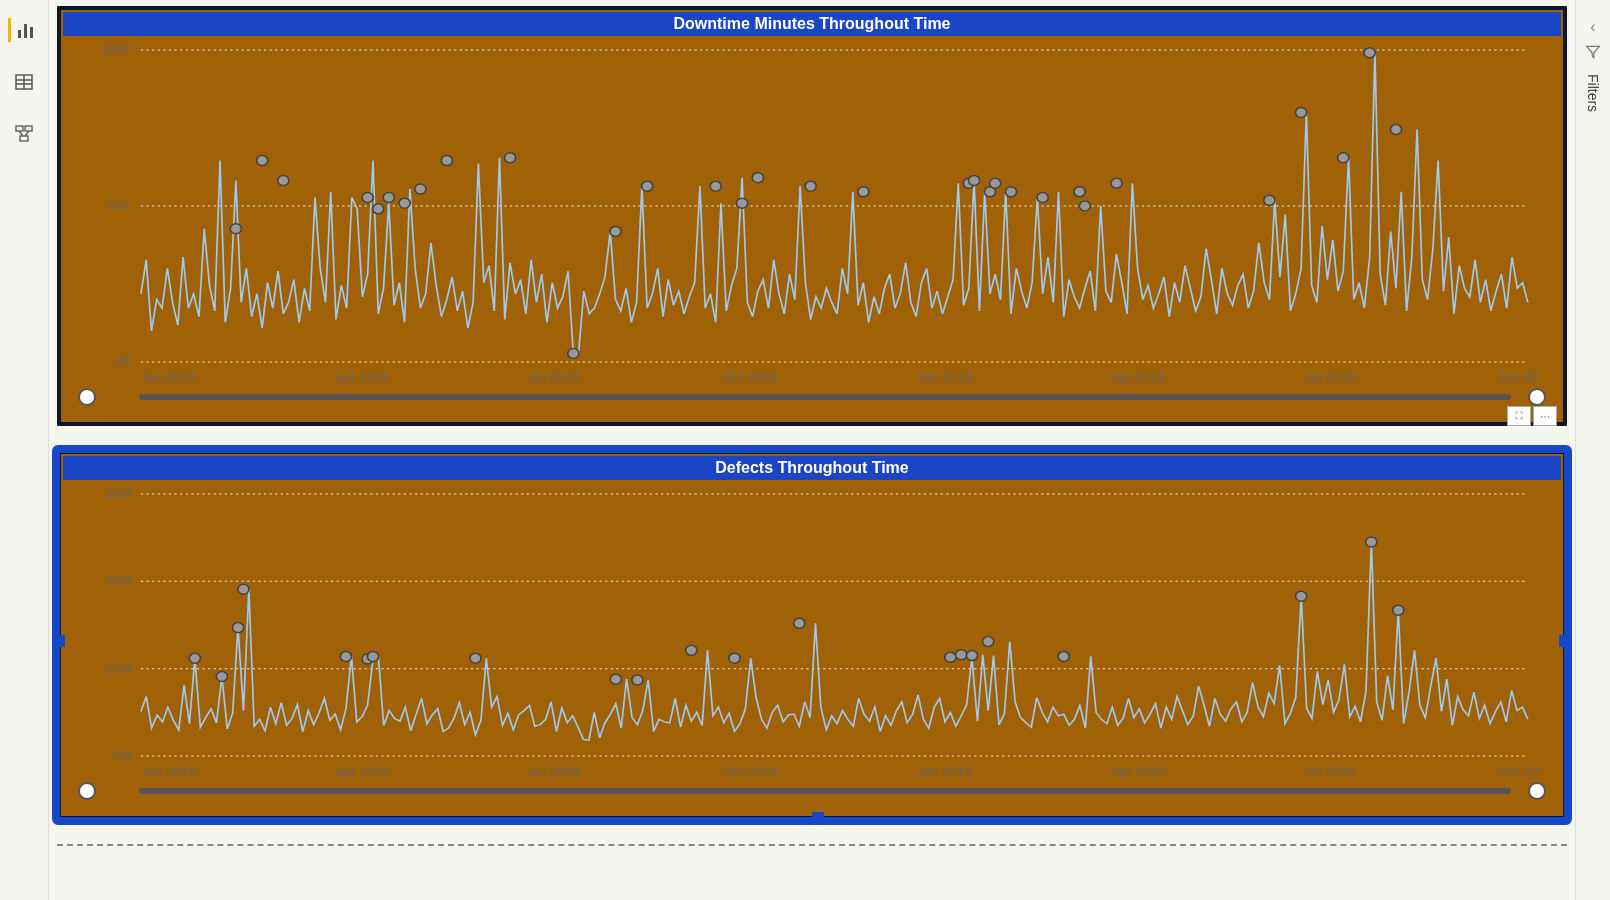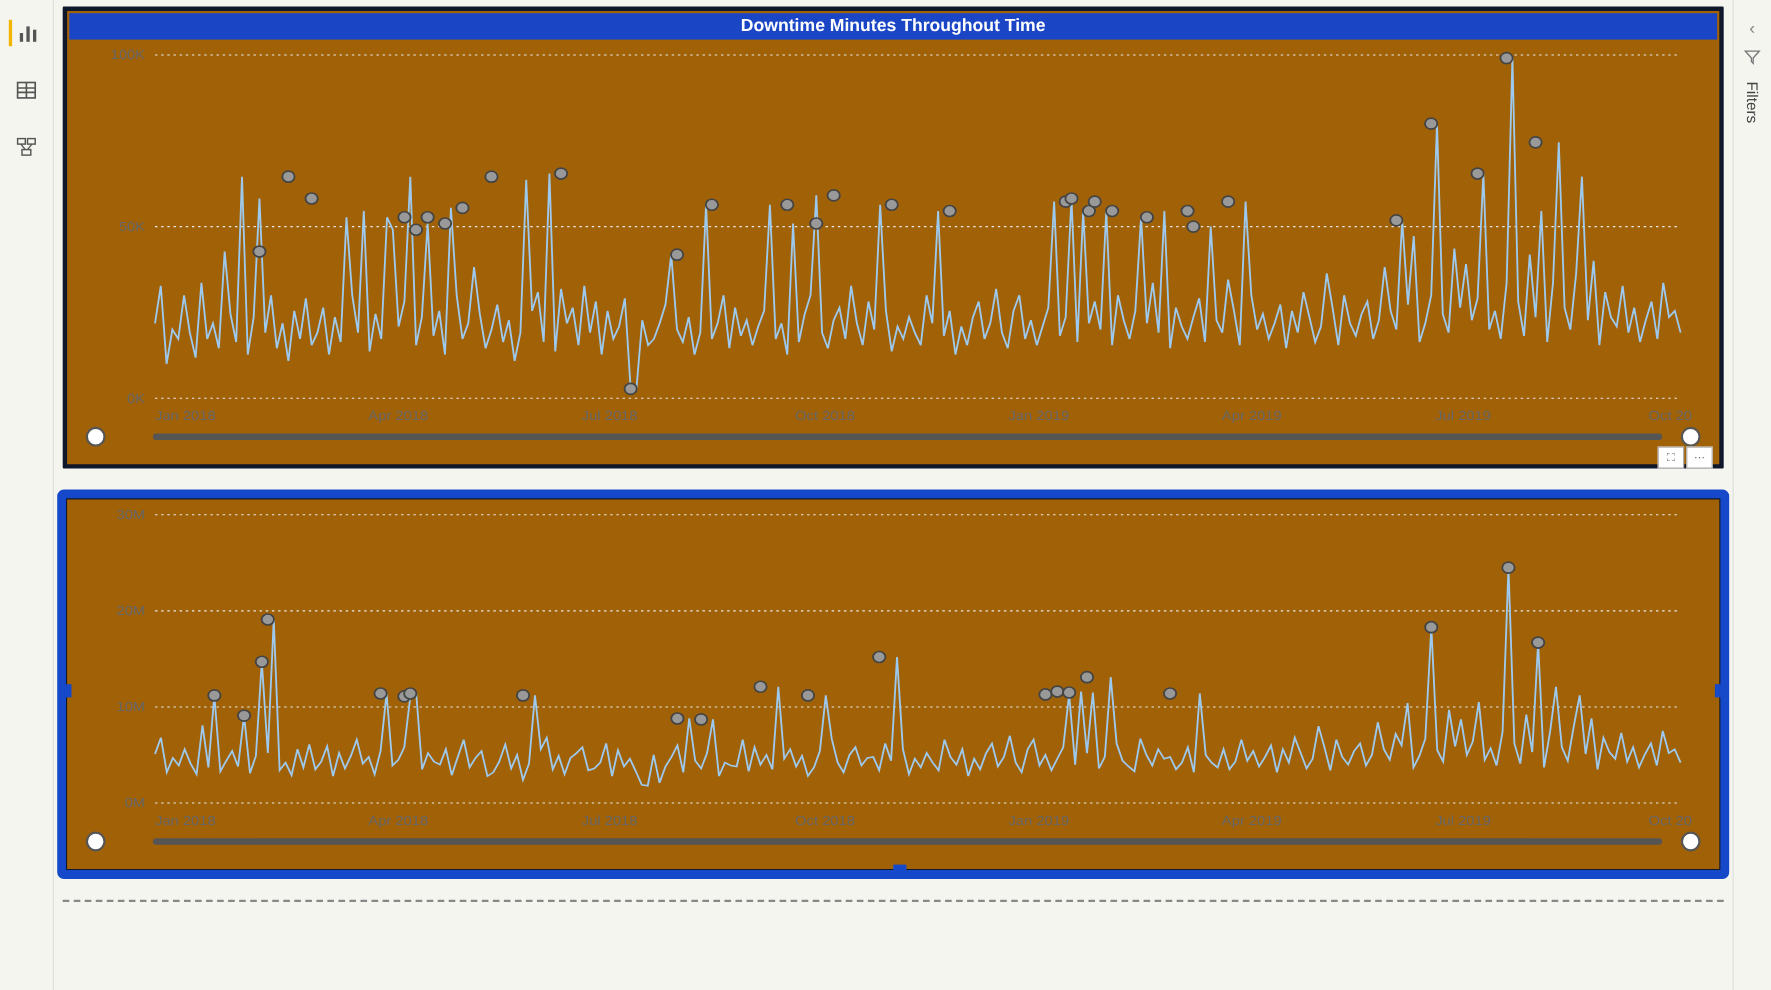--- a/index.html
+++ b/index.html
@@ -123,20 +123,21 @@
       <div class="focus-btns" style="top:auto;bottom:-4px">
         <div class="focus-btn">⛶</div>
         <div class="focus-btn">⋯</div>
       </div>
     </div>
 
     <div class="visual selected">
       <div class="sel-handle" style="left:-4px;top:50%"></div>
       <div class="sel-handle" style="right:-4px;top:50%"></div>
       <div class="sel-handle" style="left:50%;bottom:-4px;width:12px;height:8px"></div>
+      <div class="visual-title">Defects Throughout Time</div>
       <div class="chart-area" style="height:300px">
         <svg class="chart-svg" id="chart1" preserveAspectRatio="none" viewBox="0 0 1300 300">
             <line class="grid-line" x1="50" y1="272" x2="1290" y2="272"></line>
             <text class="y-label" x="42" y="276" text-anchor="end">0M</text>
             <line class="grid-line" x1="50" y1="184.66666666666669" x2="1290" y2="184.66666666666669"></line>
             <text class="y-label" x="42" y="188.66666666666669" text-anchor="end">10M</text>
             <line class="grid-line" x1="50" y1="97.33333333333334" x2="1290" y2="97.33333333333334"></line>
             <text class="y-label" x="42" y="101.33333333333334" text-anchor="end">20M</text>
             <line class="grid-line" x1="50" y1="10" x2="1290" y2="10"></line>
             <text class="y-label" x="42" y="14" text-anchor="end">30M</text>

